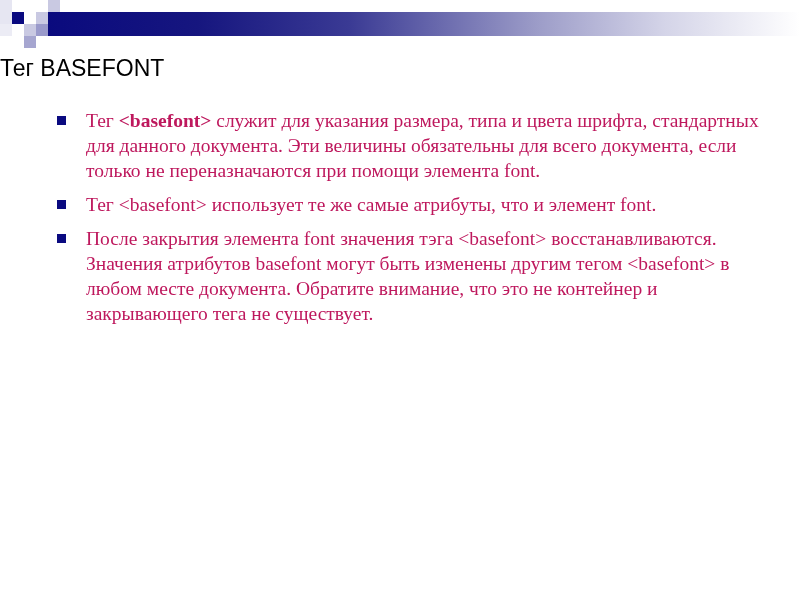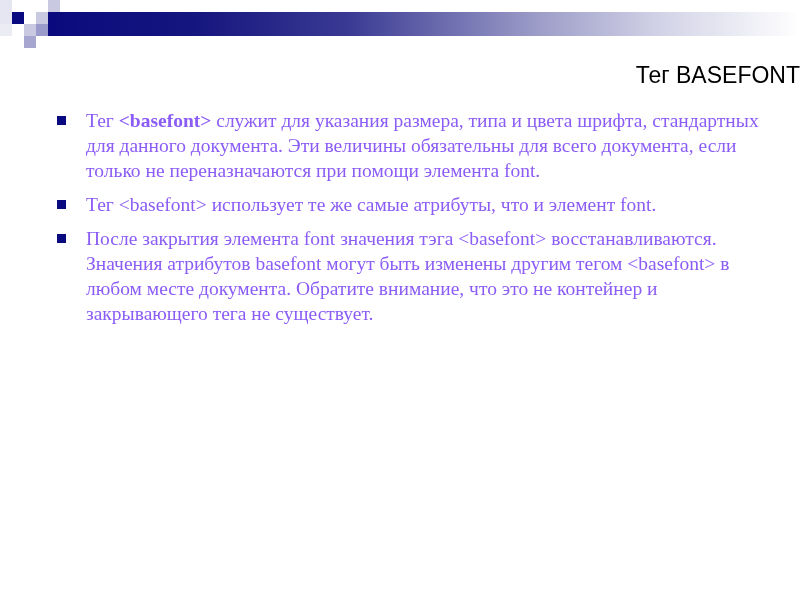--- a/index.html
+++ b/index.html
@@ -7,29 +7,29 @@
       width: 800px; height: 600px; background: #ffffff;
       position: relative; overflow: hidden;
       font-family: "Liberation Serif", serif;
     }
     .sq { position: absolute; width: 12px; height: 12px; }
     .topbar {
       position: absolute; left: 48px; top: 12px; width: 752px; height: 24px;
       background: linear-gradient(to right, #0a0a7e 0%, #16167f 20%, #3a3a94 40%, #9c9cc8 65%, #d4d4e8 82%, #ffffff 100%);
     }
     .title {
-      position: absolute; top: 62px; left: 0; width: 800px; text-align: right;
+      position: absolute; top: 55px; left: 0; width: 800px; text-align: left;
       font-family: "Liberation Sans", sans-serif; font-size: 23px; color: #000;
     }
     .content { position: absolute; left: 0; top: 108px; width: 800px; }
     .item { position: relative; padding-left: 86px; padding-right: 40px; margin-bottom: 9px; }
     .bullet {
       position: absolute; left: 57px; top: 8px; width: 9px; height: 9px; background: #0a0a80;
     }
-    .text { font-size: 19.5px; line-height: 25px; color: #8b5cf6; }
+    .text { font-size: 19.5px; line-height: 25px; color: #be185d; }
     .b { font-weight: bold; }
   </style>
 </head>
 <body>
 
 <div id="squares">
     <div class="sq" style="left: 0px; top: 0px; background: rgb(230, 230, 242);"></div>
     <div class="sq" style="left: 0px; top: 12px; background: rgb(230, 230, 242);"></div>
     <div class="sq" style="left: 0px; top: 24px; background: rgb(236, 236, 245);"></div>
     <div class="sq" style="left: 48px; top: 0px; background: rgb(201, 201, 226);"></div>

